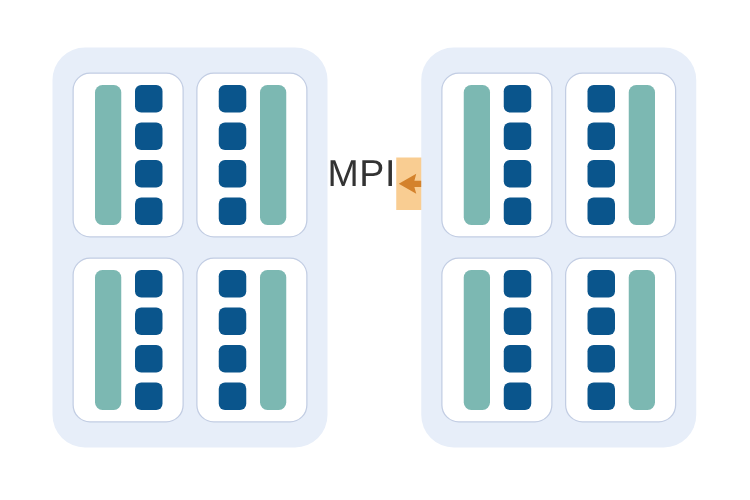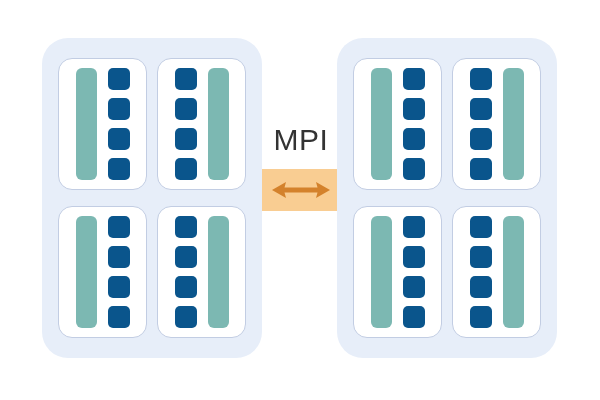--- a/index.html
+++ b/index.html
@@ -78,21 +78,21 @@
     border-radius: 5px;
   }
 
   
   #mpi-link {
     position: absolute;
     left: 262px;
     top: 125px;
     width: 78px;
     display: flex;
-    flex-direction: column;
+    flex-direction: row;
     align-items: center;
   }
   #mpi-label {
     font-size: 30px;
     line-height: 1;
     color: #333333;
     letter-spacing: 0.5px;
     margin-bottom: 14px;
     user-select: none;
   }

